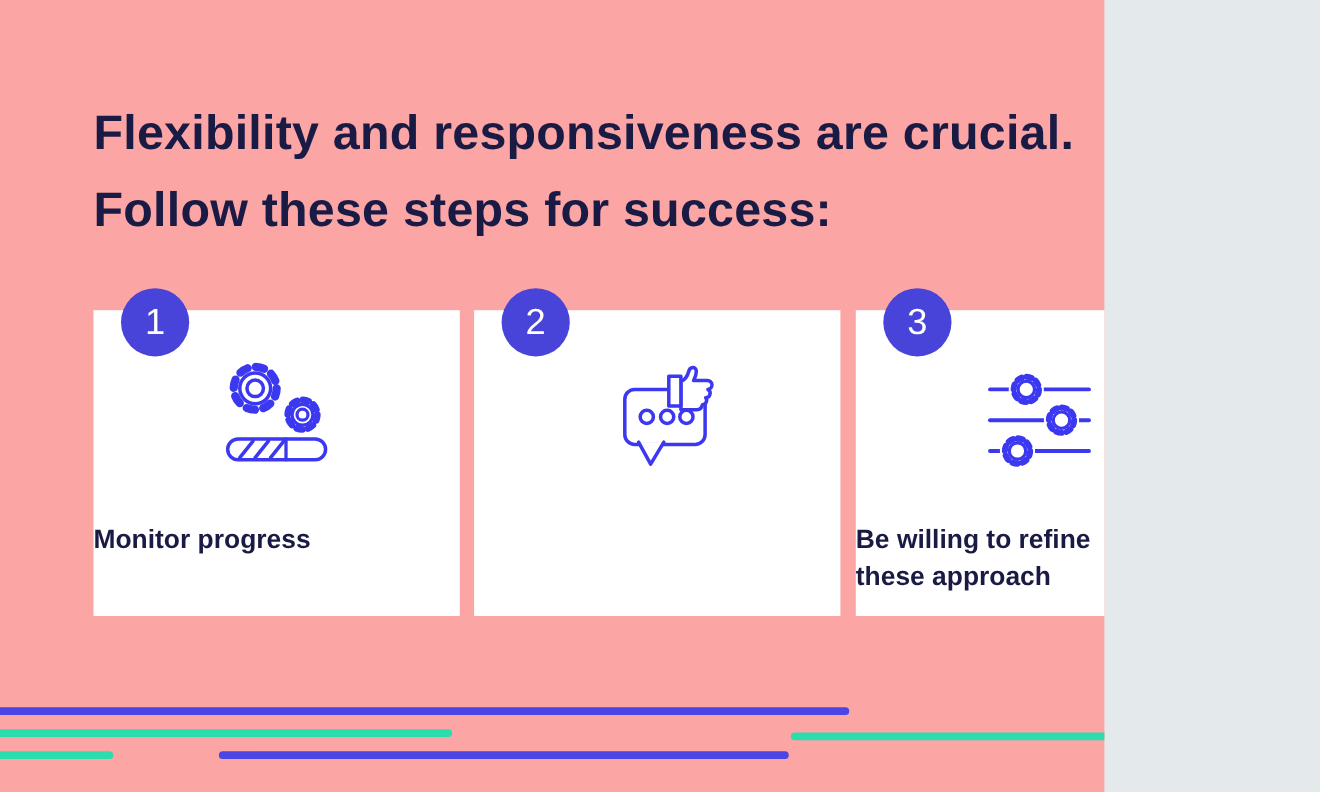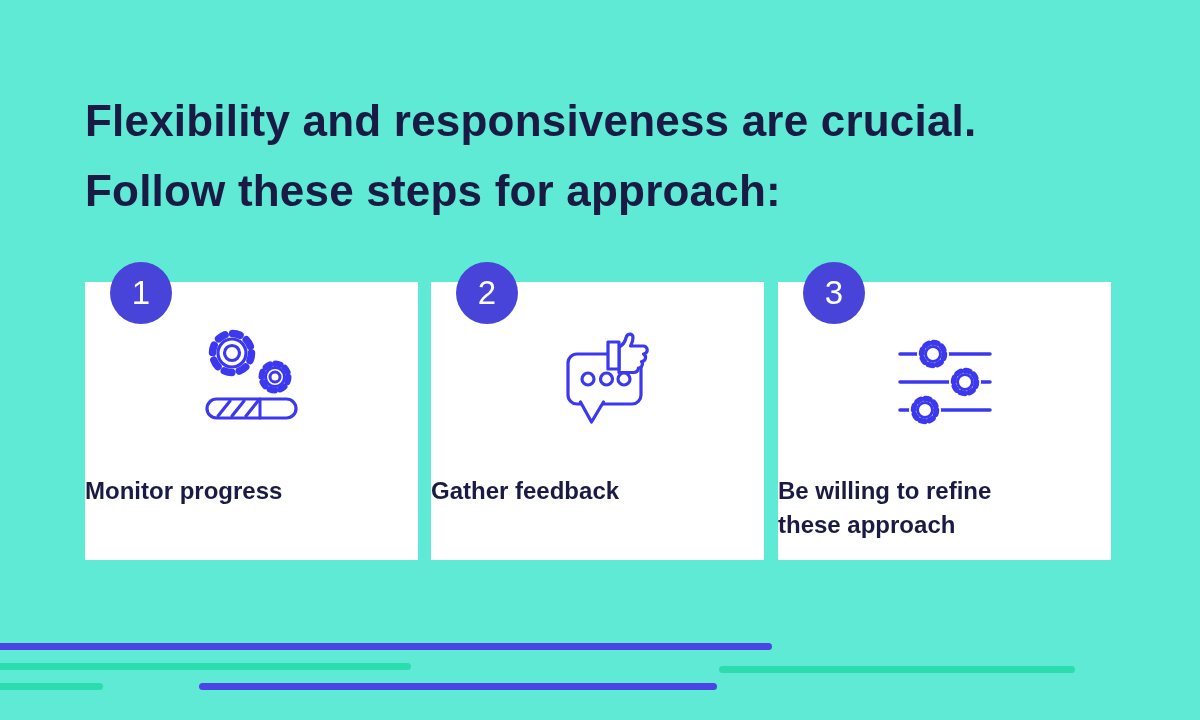--- a/index.html
+++ b/index.html
@@ -1,21 +1,21 @@
 <!DOCTYPE html>
 <html><head>
 <meta charset="utf-8">
 <style>
   * { margin: 0; padding: 0; box-sizing: border-box; }
   html, body { background: #e4e9eb; }
   .canvas {
     position: relative;
-    width: 1200px;
+    width: 1004px;
     height: 720px;
-    background: #5eead4;
+    background: #fca5a5;
     overflow: hidden;
     font-family: "Liberation Sans", sans-serif;
   }
   .heading {
     position: absolute;
     left: 85px;
     top: 86px;
     font-size: 44px;
     line-height: 70px;
     font-weight: bold;
@@ -82,21 +82,21 @@
   .dl4 { left: -8px;  top: 683px; width: 111px; }
   .dl5 { left: 199px; top: 683px; width: 518px; }
 </style>
 </head>
 <body>
 
 <div class="canvas">
 
   <h1 class="heading">
     <span class="hl">Flexibility and responsiveness are crucial.</span>
-    <span class="hl">Follow these steps for approach:</span>
+    <span class="hl">Follow these steps for success:</span>
   </h1>
 
   <div class="card card1">
     <div class="badge">
       <span>1</span>
     </div>
     <div class="icon-wrap">
       <svg width="116" height="96" viewBox="0 0 116 96" fill="none" stroke="#3C38EF" stroke-linecap="round">
 
         <circle cx="38" cy="27" r="24" fill="#FFFFFF" stroke="none"></circle>
@@ -134,23 +134,20 @@
 
         <path d="M61,21 C65,19 67,16 68,12 C69,7 75,7 75,11.5 C75,14.5 74,17.5 72.5,20 L85,20 A4,4 0 0 1 85.5,28 A4,4 0 0 1 83.5,35.5 A4,4 0 0 1 80.5,42 C80,45 78.5,46.5 75.5,46.5 L61,46.5 Z" fill="#FFFFFF"></path>
 
         <rect x="50" y="16" width="11" height="27" fill="#FFFFFF"></rect>
 
         <circle cx="30" cy="53" r="6"></circle>
         <circle cx="48.5" cy="53" r="6"></circle>
         <circle cx="66" cy="53" r="6"></circle>
       </svg>
     </div>
-    <div class="label">
-      <span>Gather feedback</span>
-    </div>
   </div>
 
   <div class="card card3">
     <div class="badge">
       <span>3</span>
     </div>
     <div class="icon-wrap">
       <svg width="100" height="100" viewBox="0 0 100 100" fill="none" stroke="#3C38EF" stroke-linecap="round">
         <line x1="5" y1="28" x2="95" y2="28" stroke-width="3.5"></line>
         <line x1="5" y1="56" x2="95" y2="56" stroke-width="3.5"></line>

